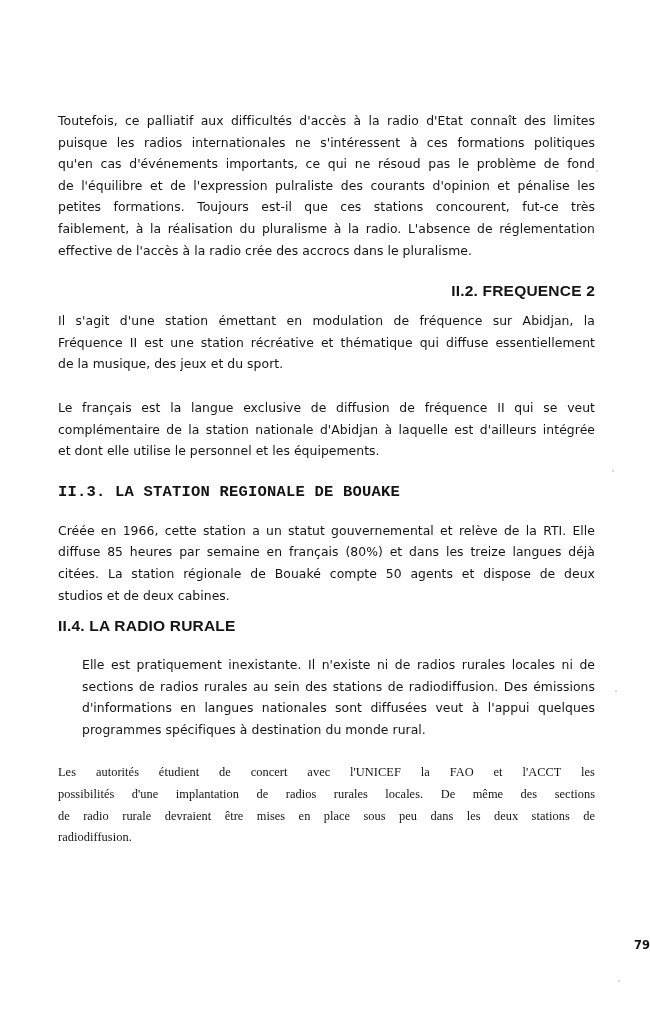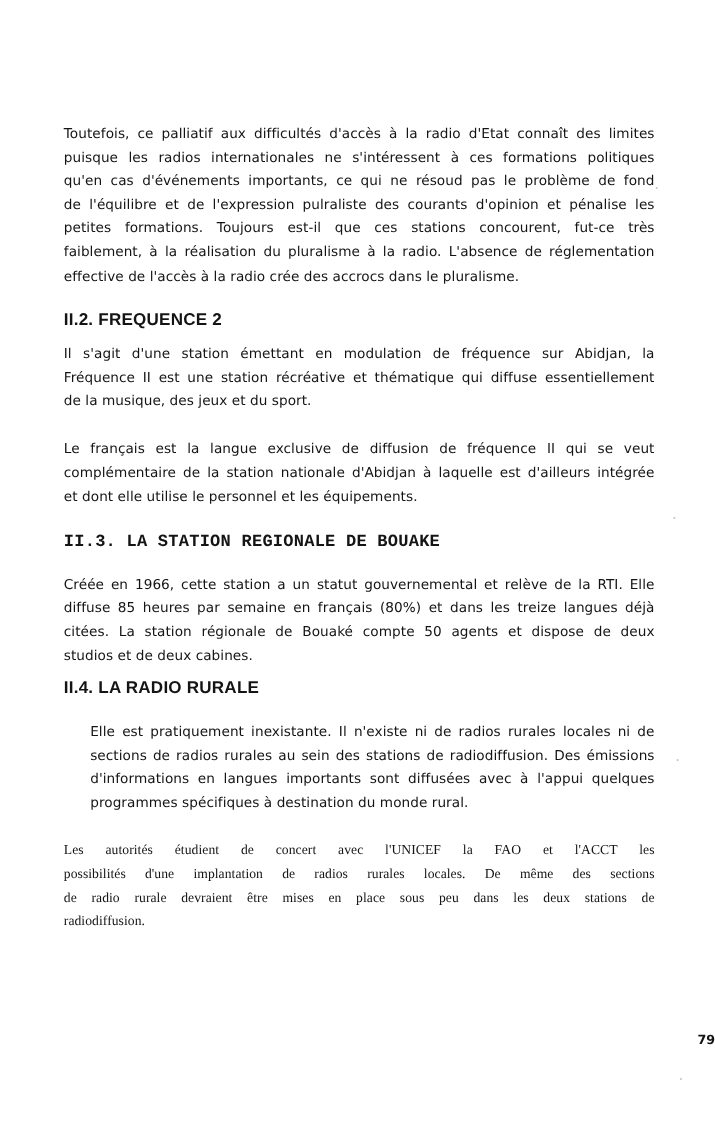--- a/index.html
+++ b/index.html
@@ -36,21 +36,21 @@
   <p class="para" style="margin-top:0;">
     <span class="ln">Toutefois, ce palliatif aux difficultés d'accès à la radio d'Etat connaît des limites</span>
     <span class="ln">puisque les radios internationales ne s'intéressent à ces formations politiques</span>
     <span class="ln">qu'en cas d'événements importants, ce qui ne résoud pas le problème de fond</span>
     <span class="ln">de l'équilibre et de l'expression pulraliste des courants d'opinion et pénalise les</span>
     <span class="ln">petites formations. Toujours est-il que ces stations concourent, fut-ce très</span>
     <span class="ln">faiblement, à la réalisation du pluralisme à la radio. L'absence de réglementation</span>
     <span class="ln last">effective de l'accès à la radio crée des accrocs dans le pluralisme.</span>
   </p>
 
-  <h2 class="heading" style="margin-top:20px;">II.2. FREQUENCE 2</h2>
+  <h2 class="heading" style="margin-top:20px;text-align:right;">II.2. FREQUENCE 2</h2>
 
   <p class="para" style="margin-top:9px;">
     <span class="ln">Il s'agit d'une station émettant en modulation de fréquence sur Abidjan, la</span>
     <span class="ln">Fréquence II est une station récréative et thématique qui diffuse essentiellement</span>
     <span class="ln last">de la musique, des jeux et du sport.</span>
   </p>
 
   <p class="para" style="margin-top:22px;">
     <span class="ln">Le français est la langue exclusive de diffusion de fréquence II qui se veut</span>
     <span class="ln">complémentaire de la station nationale d'Abidjan à laquelle est d'ailleurs intégrée</span>
@@ -64,21 +64,21 @@
     <span class="ln">diffuse 85 heures par semaine en français (80%) et dans les treize langues déjà</span>
     <span class="ln">citées. La station régionale de Bouaké compte 50 agents et dispose de deux</span>
     <span class="ln last">studios et de deux cabines.</span>
   </p>
 
   <h2 class="heading" style="margin-top:10px;">II.4. LA RADIO RURALE</h2>
 
   <p class="para" style="margin-top:18px;margin-left:24px;">
     <span class="ln">Elle est pratiquement inexistante. Il n'existe ni de radios rurales locales ni de</span>
     <span class="ln">sections de radios rurales au sein des stations de radiodiffusion. Des émissions</span>
-    <span class="ln">d'informations en langues importants sont diffusées avec à l'appui quelques</span>
+    <span class="ln">d'informations en langues nationales sont diffusées veut à l'appui quelques</span>
     <span class="ln last">programmes spécifiques à destination du monde rural.</span>
   </p>
 
   <p class="para" style="margin-top:22px;font-family:Liberation Serif, serif;">
     <span class="ln">Les autorités étudient de concert avec l'UNICEF la FAO et l'ACCT les</span>
     <span class="ln">possibilités d'une implantation de radios rurales locales. De même des sections</span>
     <span class="ln">de radio rurale devraient être mises en place sous peu dans les deux stations de</span>
     <span class="ln last">radiodiffusion.</span>
   </p>
 </div>

